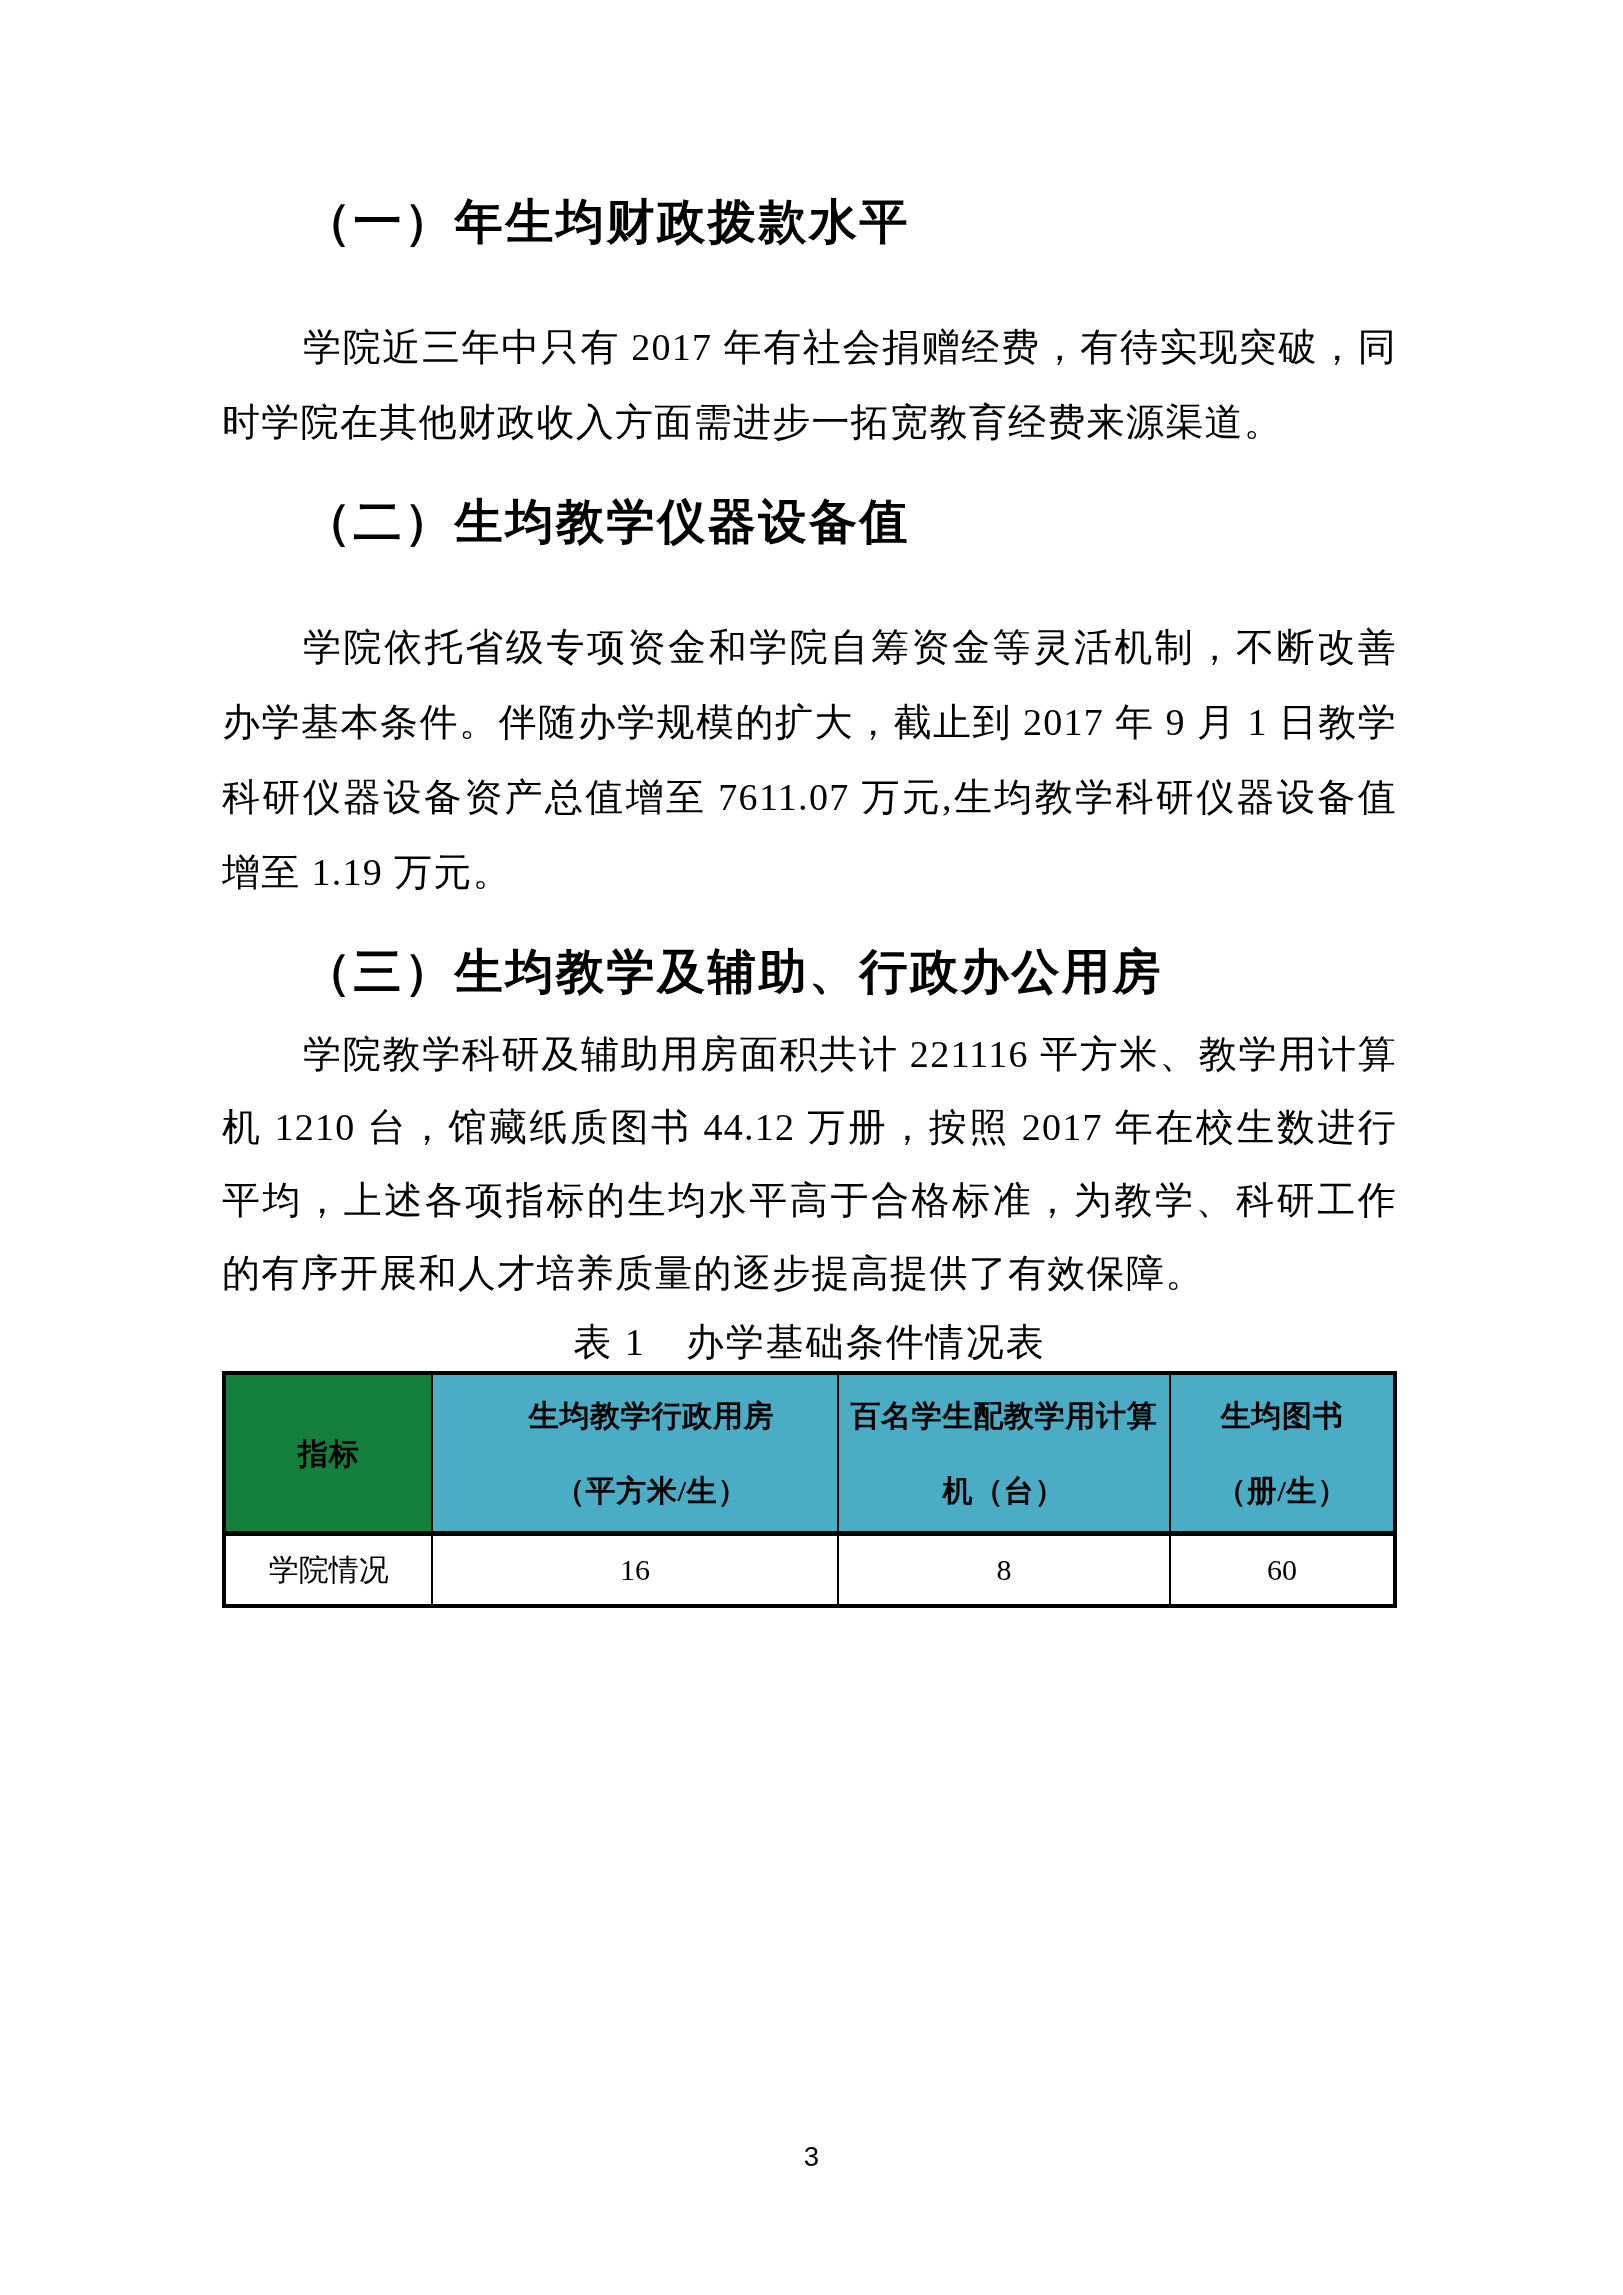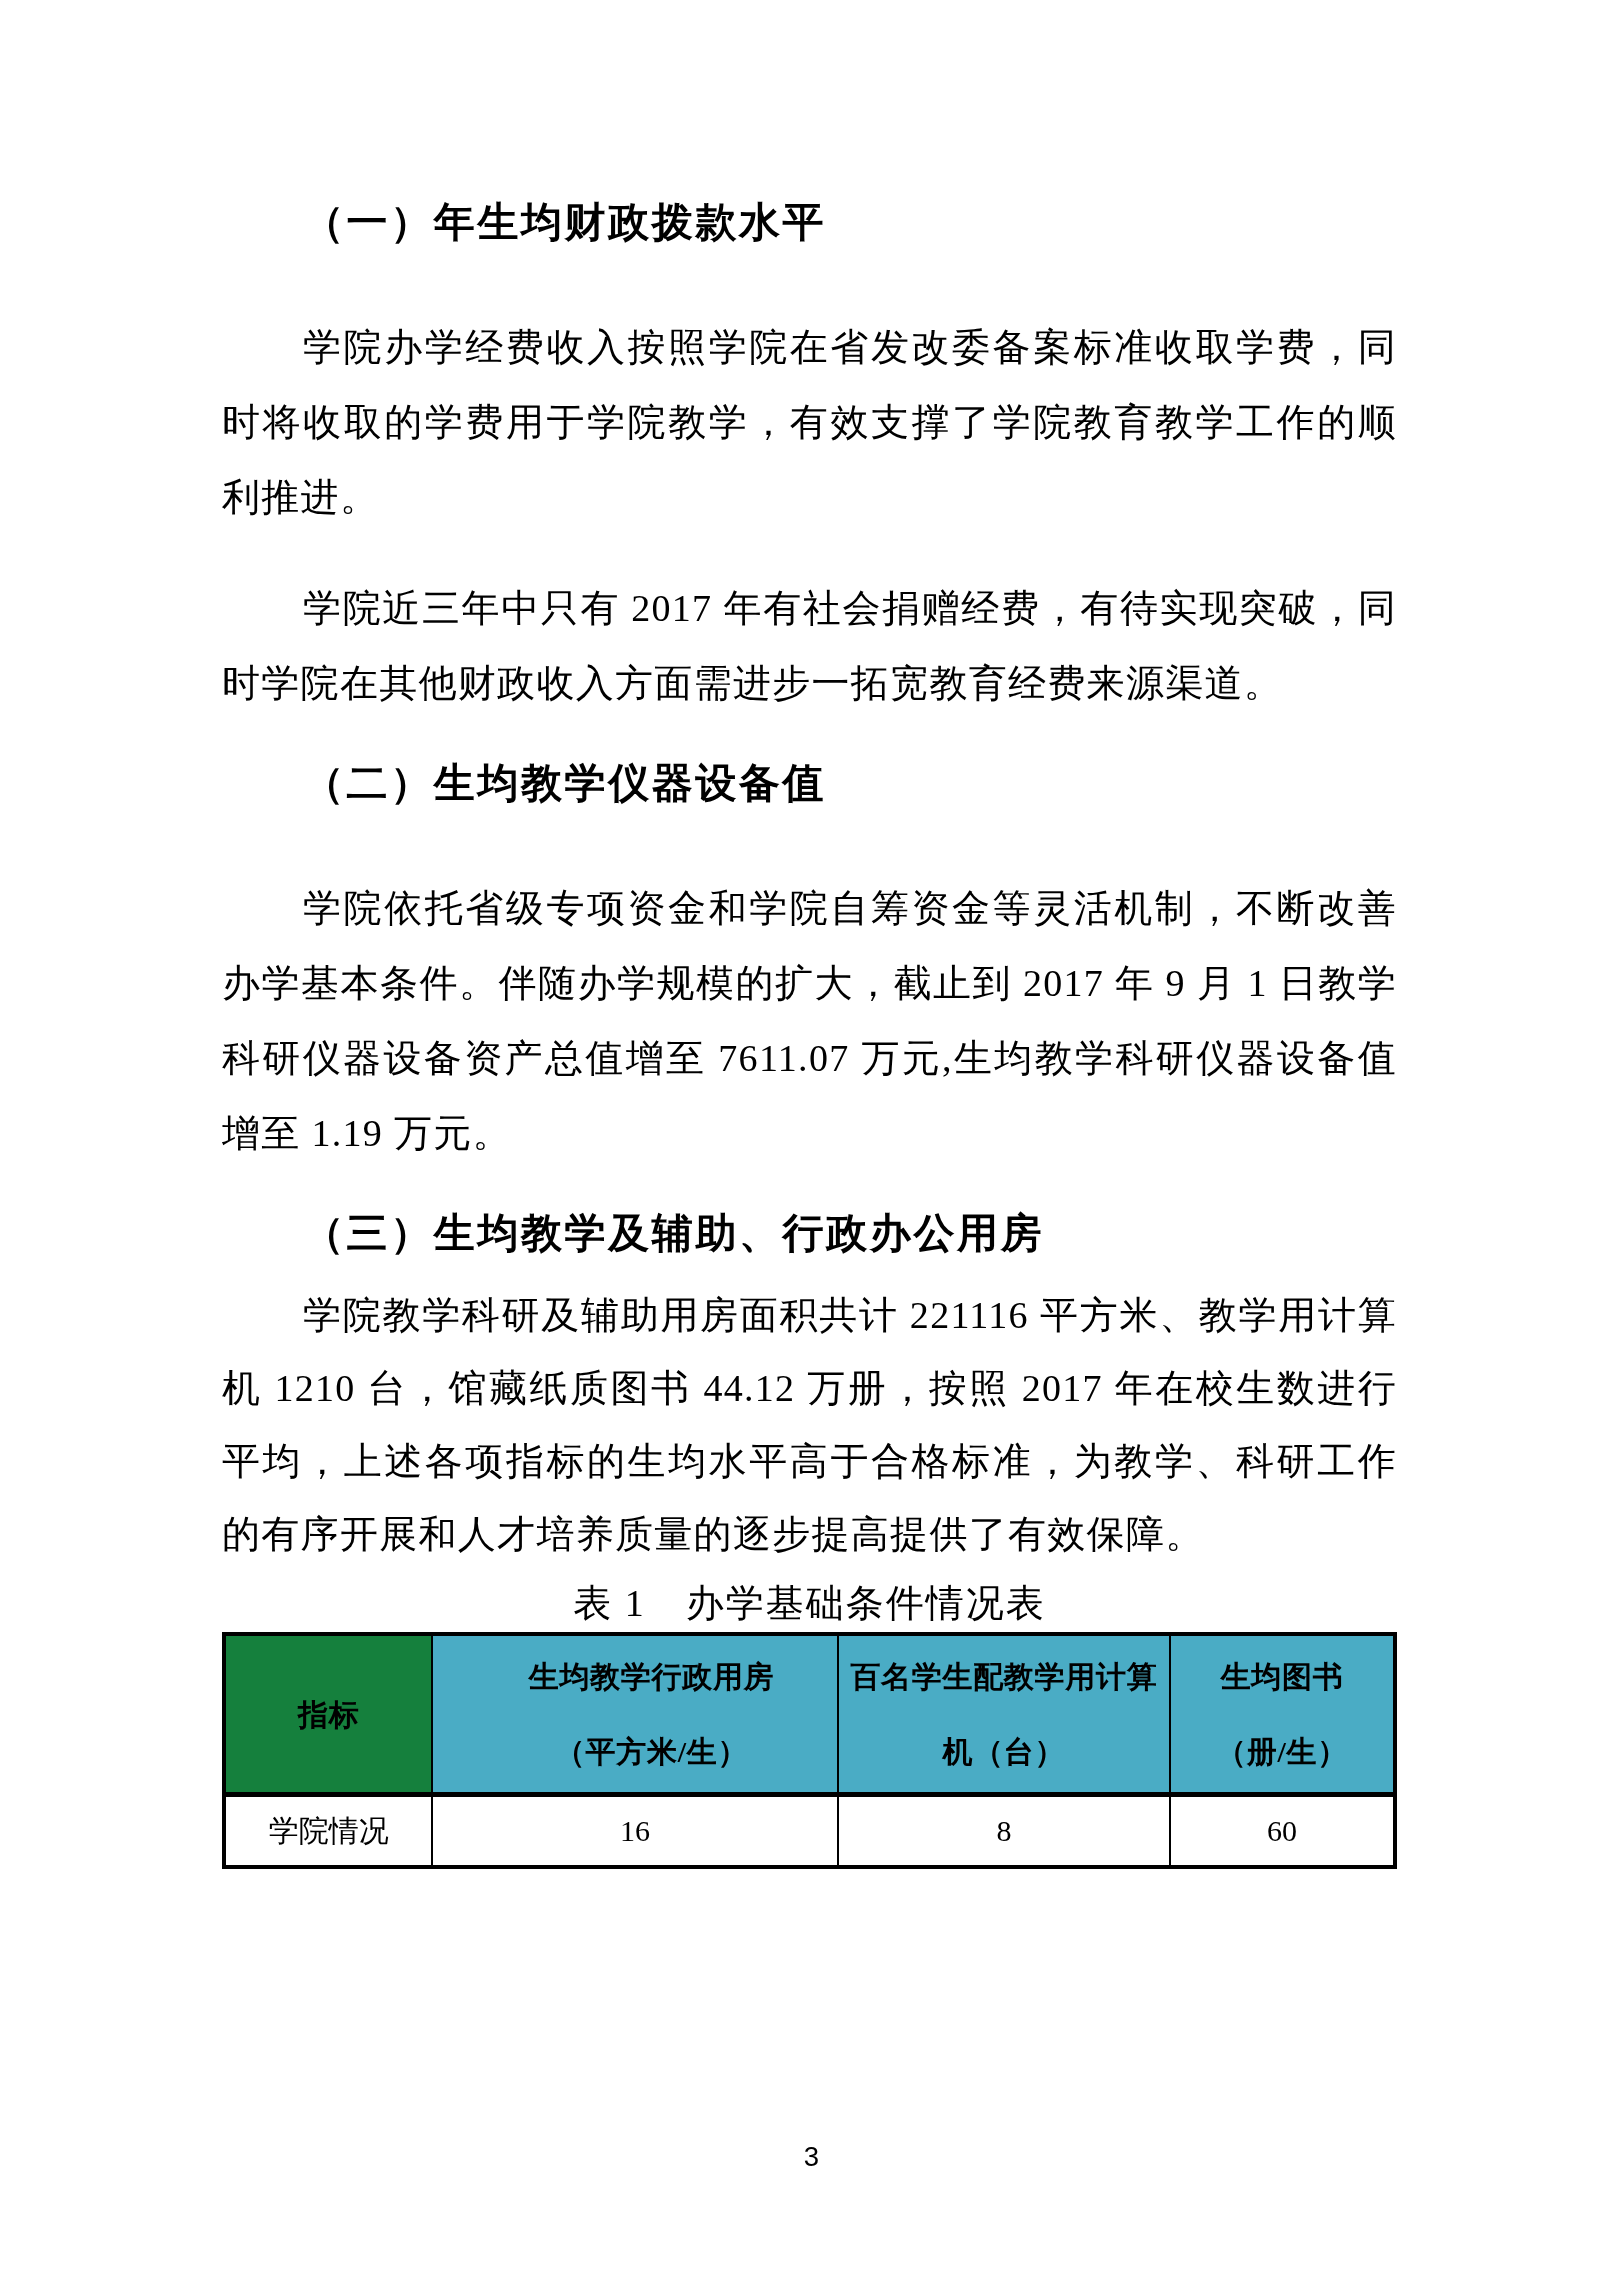--- a/index.html
+++ b/index.html
@@ -8,21 +8,21 @@
     height: 2295px;
     background: #ffffff;
     position: relative;
     color: #000;
     font-family: "Liberation Serif", "DejaVu Serif", serif;
   }
   .sheet { position: absolute; inset: 0; }
   .content { padding: 196px 226px 0 222px; }
 
   .hd {
-    font-size: 41px;
+    font-size: 48px;
     font-weight: bold;
     line-height: 52px;
     margin: 0 0 62px 0;
     text-indent: 81px;
     letter-spacing: 2.6px;
   }
   .para {
     font-size: 38px;
     line-height: 75px;
     margin: 0 0 36px 0;
@@ -87,21 +87,20 @@
   }
 </style>
 </head>
 <body>
 
 <div class="sheet">
   <div class="content">
 
     <section class="sec sec-1">
       <h2 class="hd">（一）年生均财政拨款水平</h2>
-      <p class="para">学院办学经费收入按照学院在省发改委备案标准收取学费，同时将收取的学费用于学院教学，有效支撑了学院教育教学工作的顺利推进。</p>
       <p class="para">学院近三年中只有 2017 年有社会捐赠经费，有待实现突破，同时学院在其他财政收入方面需进步一拓宽教育经费来源渠道。</p>
     </section>
 
     <section class="sec sec-2">
       <h2 class="hd">（二）生均教学仪器设备值</h2>
       <p class="para">学院依托省级专项资金和学院自筹资金等灵活机制，不断改善办学基本条件。伴随办学规模的扩大，截止到 2017 年 9 月 1 日教学科研仪器设备资产总值增至 7611.07 万元,生均教学科研仪器设备值增至 1.19 万元。</p>
     </section>
 
     <section class="sec sec-3">
       <h2 class="hd">（三）生均教学及辅助、行政办公用房</h2>

